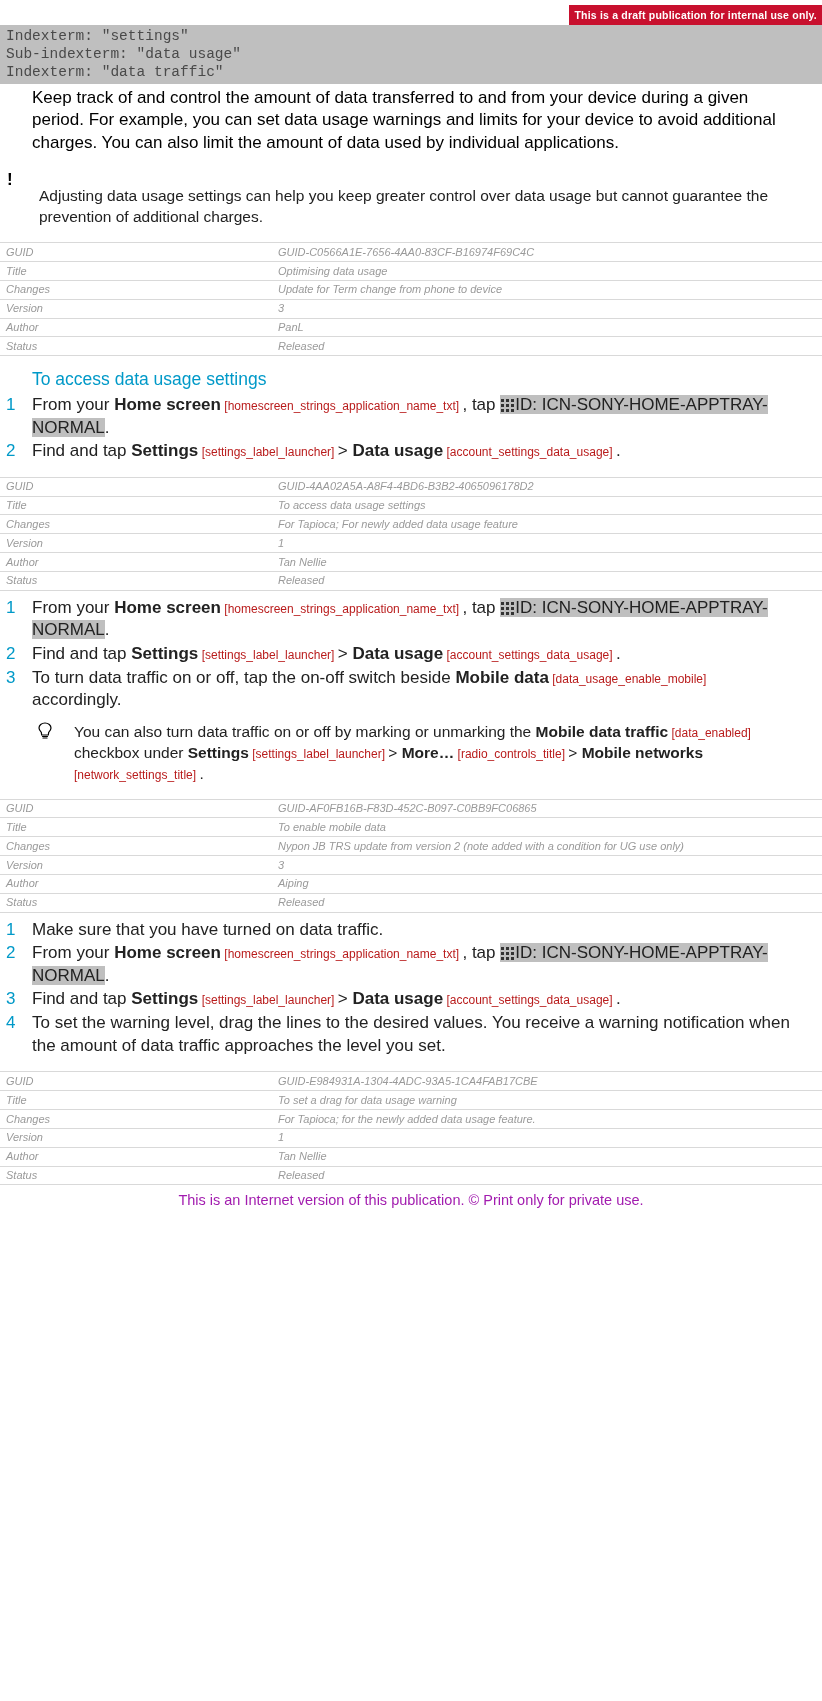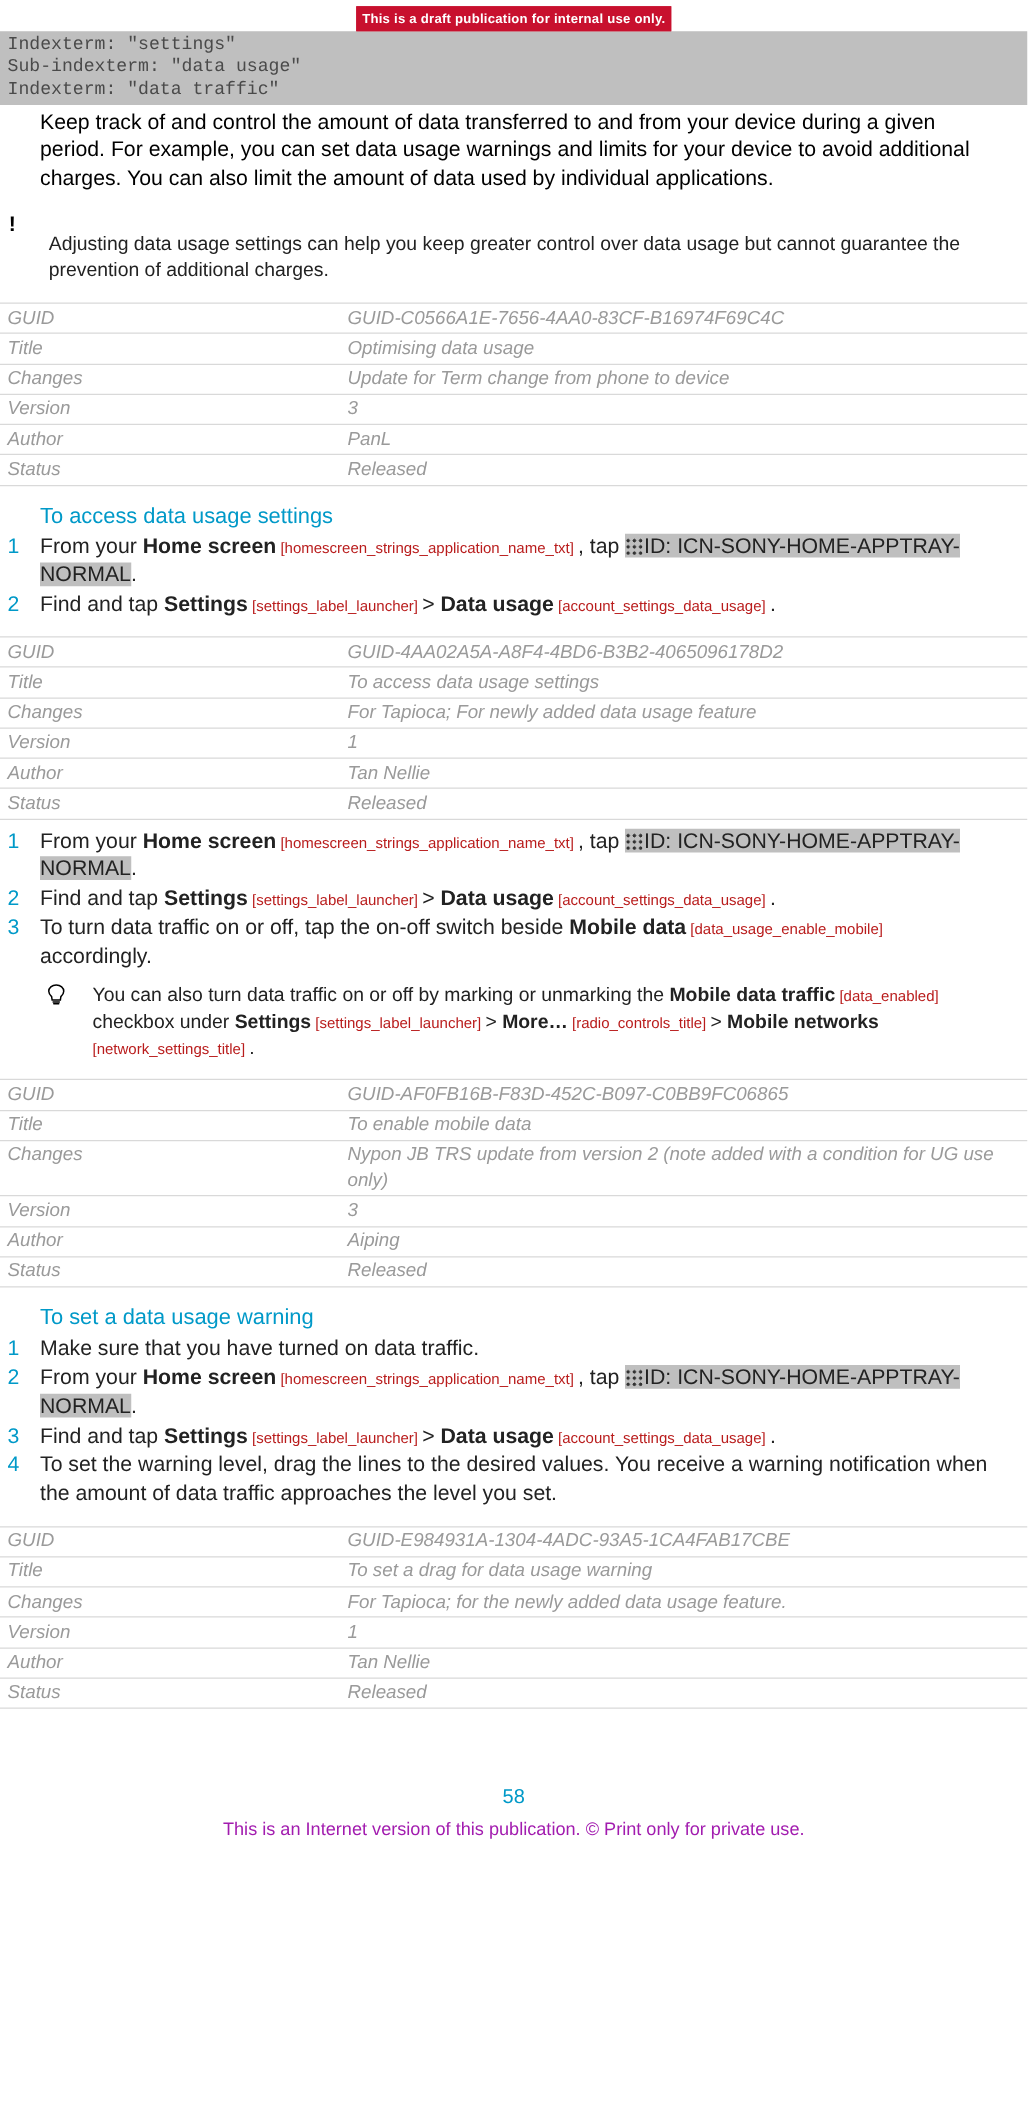--- a/index.html
+++ b/index.html
@@ -13,21 +13,21 @@
   }
   .page {
     width: 822px;
     box-sizing: border-box;
     padding: 0 0 0 0;
     margin: 0 auto;
     position: relative;
   }
   .banner-top {
     width: 100%;
-    text-align: center;
+    text-align: right;
     padding-top: 4px;
   }
   .banner-top span {
     display: inline-block;
     background: #c8102e;
     border: 2px solid #c8102e;
     color: #fff;
     font-size: 10.5px;
     font-weight: bold;
     padding: 1px 3px 1px 3px;
@@ -95,21 +95,21 @@
     text-align: left;
   }
   .tip-row .text {
     font-size: 15.5px;
     color: #222;
   }
   .meta-table {
     width: calc(100% + 64px);
     margin-left: -32px;
     border-collapse: collapse;
-    font-size: 15px;
+    font-size: 11px;
     font-style: italic;
     color: #9a9a9a;
     margin-top: 14px;
     margin-bottom: 6px;
   }
   .meta-table th, .meta-table td {
     border-top: 1px solid #d9d9d9;
     border-bottom: 1px solid #d9d9d9;
     padding: 1.5px 6px;
     vertical-align: top;
@@ -309,21 +309,20 @@
             <th>Author</th>
             <td>Aiping</td>
           </tr>
       <tr>
             <th>Status</th>
             <td>Released</td>
           </tr>
     </tbody>
       </table>
 
-    <div class="subheading">To set a data usage warning</div>
     <ol class="steps">
       <li><span>Make sure that you have turned on data traffic.</span></li>
       <li><span><span>From your </span><span class="bold">Home screen</span><span class="tag"> [homescreen_strings_application_name_txt] </span><span>, tap </span><span class="hl"><span class="grid-icon"></span><span>ID: ICN-SONY-HOME-APPTRAY-NORMAL</span></span><span>.</span></span></li>
       <li><span><span>Find and tap </span><span class="bold">Settings</span><span class="tag"> [settings_label_launcher] </span><span> &gt; </span><span class="bold">Data usage</span><span class="tag"> [account_settings_data_usage] </span><span> .</span></span></li>
       <li><span>To set the warning level, drag the lines to the desired values. You receive a warning notification when the amount of data traffic approaches the level you set.</span></li>
     </ol>
 
     <table class="meta-table">
       <tbody>
           <tr>
@@ -346,17 +345,16 @@
             <th>Author</th>
             <td>Tan Nellie</td>
           </tr>
       <tr>
             <th>Status</th>
             <td>Released</td>
           </tr>
     </tbody>
       </table>
 
-    <div class="page-number">58</div>
     <div class="footer-note">This is an Internet version of this publication. © Print only for private use.</div>
 
   </div>
 </div>
 
 </body></html>

